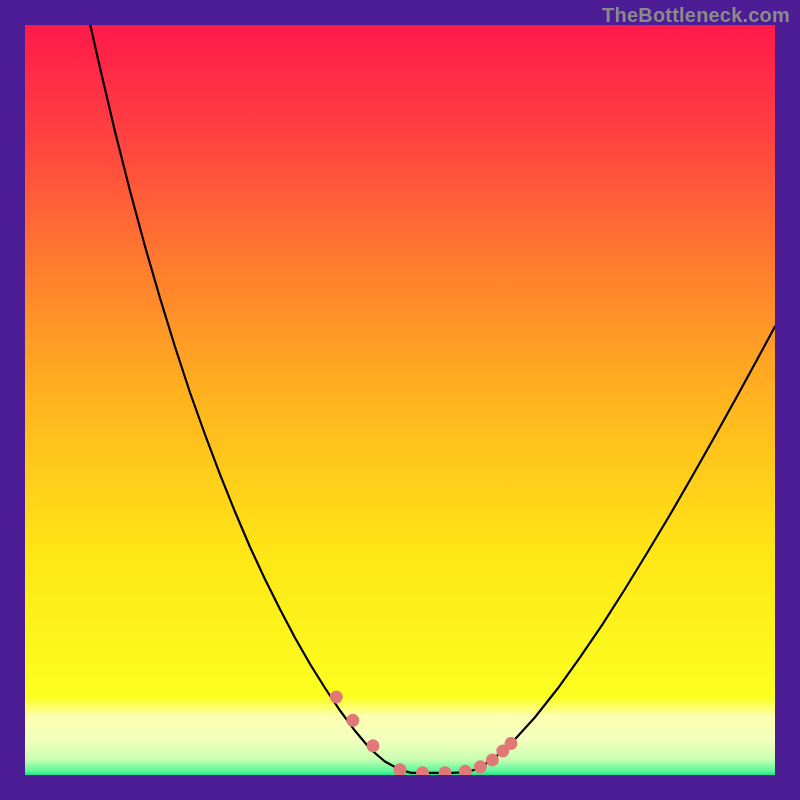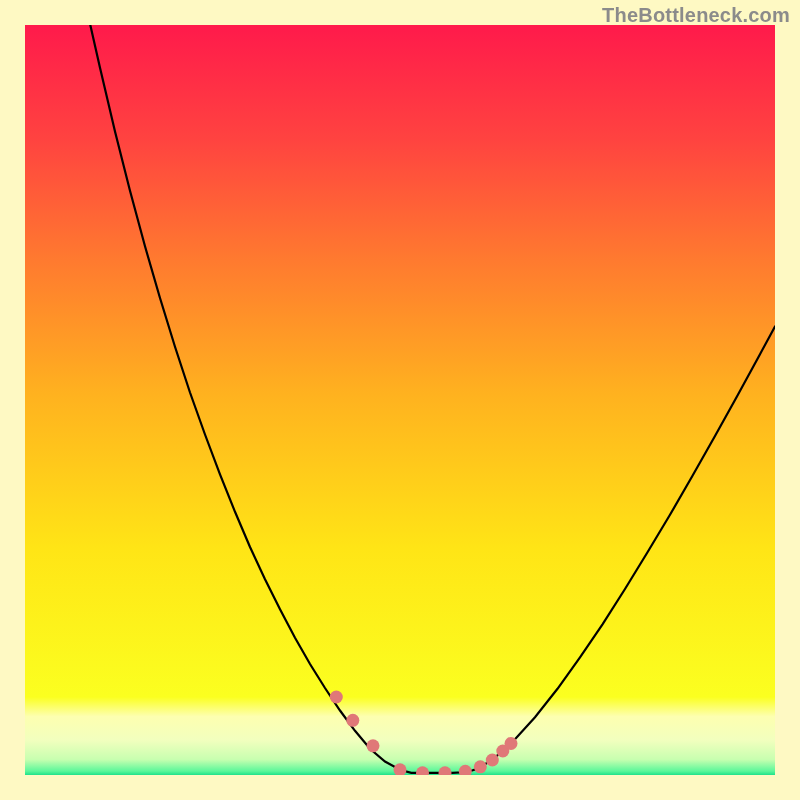--- a/index.html
+++ b/index.html
@@ -7,21 +7,21 @@
     padding: 0;
     width: 800px;
     height: 800px;
     background: #000;
     overflow: hidden;
   }
   .stage {
     position: relative;
     width: 800px;
     height: 800px;
-    background: #fef9c3;
+    background: #4c1d95;
   }
   .plot {
     position: absolute;
     left: 25px;
     top: 25px;
     width: 750px;
     height: 750px;
     overflow: hidden;
   }
   svg {

